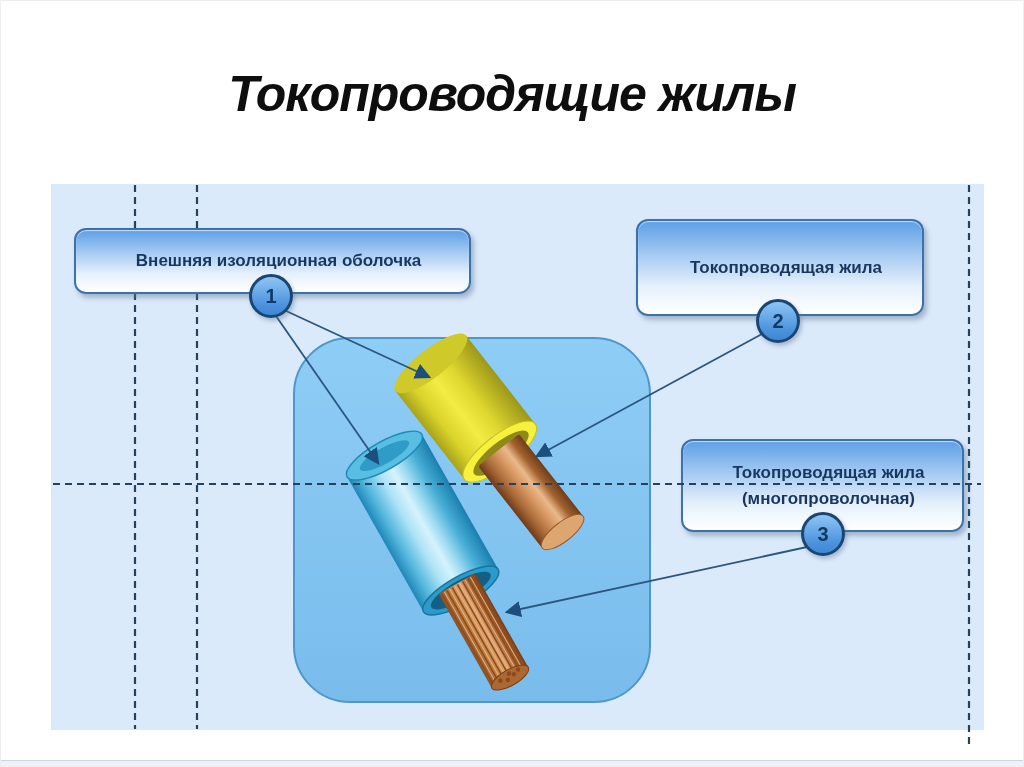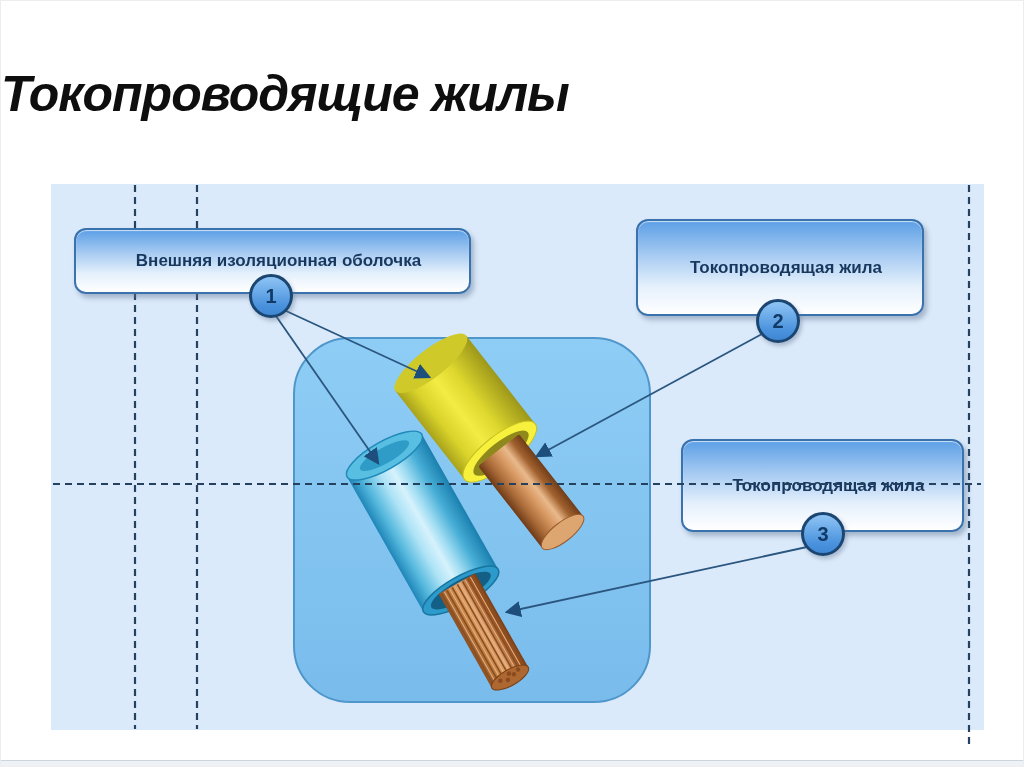--- a/index.html
+++ b/index.html
@@ -11,20 +11,21 @@
     background: #ffffff;
     overflow: hidden;
     font-family: "Liberation Sans", sans-serif;
     border: 1px solid #ededed;
   }
   .title {
     position: absolute;
     top: 64px;
     left: 0;
     width: 100%;
+    text-align: center;
     font-size: 50px;
     font-weight: bold;
     font-style: italic;
     letter-spacing: -1px;
     color: #0e0e0e;
   }
   .panel {
     position: absolute;
     left: 50px;
     top: 183px;
@@ -204,20 +205,21 @@
 
   <div class="callout callout-1">
     <span>Внешняя изоляционная оболочка</span>
 
   </div>
   <div class="callout callout-2">
     <span>Токопроводящая жила</span>
   </div>
   <div class="callout callout-3">
     <span>Токопроводящая жила</span>
+    <span>(многопроволочная)</span>
   </div>
 
   <svg class="layer layer-over" viewBox="0 0 1024 767">
     <line x1="52" y1="483" x2="980" y2="483" stroke="#24415f" stroke-width="2.2" stroke-dasharray="7 5"></line>
   </svg>
 
   <div class="numcircle num-1">1</div>
   <div class="numcircle num-2">2</div>
   <div class="numcircle num-3">3</div>
 

